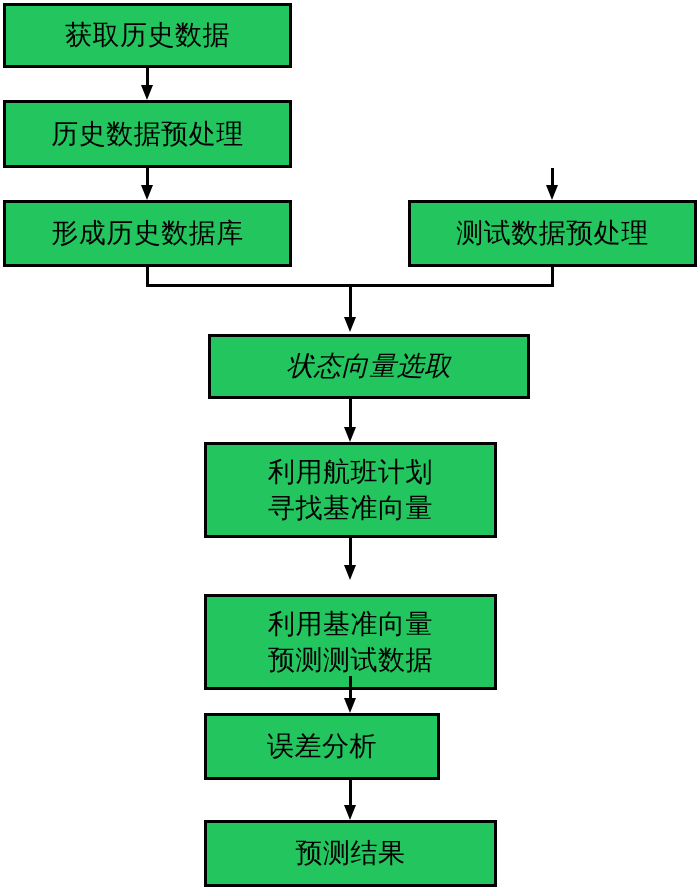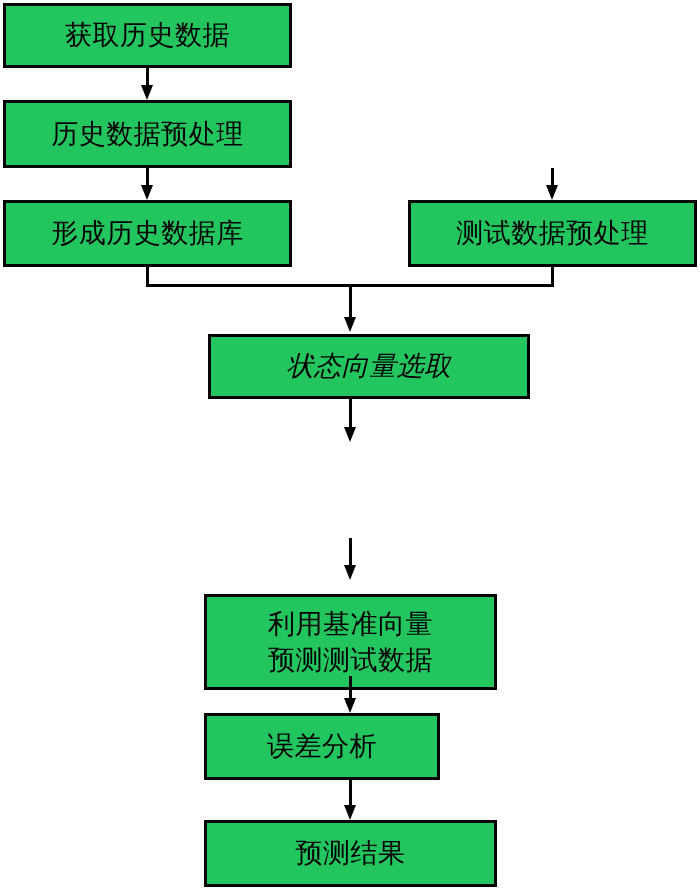--- a/index.html
+++ b/index.html
@@ -62,20 +62,22 @@
 
   <div class="node" style="left:3px;  top:100px; width:289px; height:68px;">历史数据预处理</div>
 
   <div class="node" style="left:3px;  top:200px; width:289px; height:67px;">形成历史数据库</div>
 
 
   <div class="node" style="left:408px; top:200px; width:289px; height:67px;">测试数据预处理</div>
 
   <div class="node" style="left:208px; top:334px; width:322px; height:65px;font-style:italic;">状态向量选取</div>
 
+  <div class="node two-line" style="left:204px; top:442px; width:293px; height:96px;">利用航班计划
+寻找基准向量</div>
 
   <div class="node two-line" style="left:204px; top:580px; width:293px; height:96px;margin-top:14px;">利用基准向量
 预测测试数据</div>
 
   <div class="node" style="left:204px; top:713px; width:236px; height:67px;">误差分析</div>
 
   <div class="node" style="left:204px; top:820px; width:293px; height:67px;text-align:right;">预测结果</div>
 
   <div class="conn v" style="left:146px; top:68px; height:17px;"></div>
   <div class="arrowhead" style="left:141px; top:85px;"></div>

